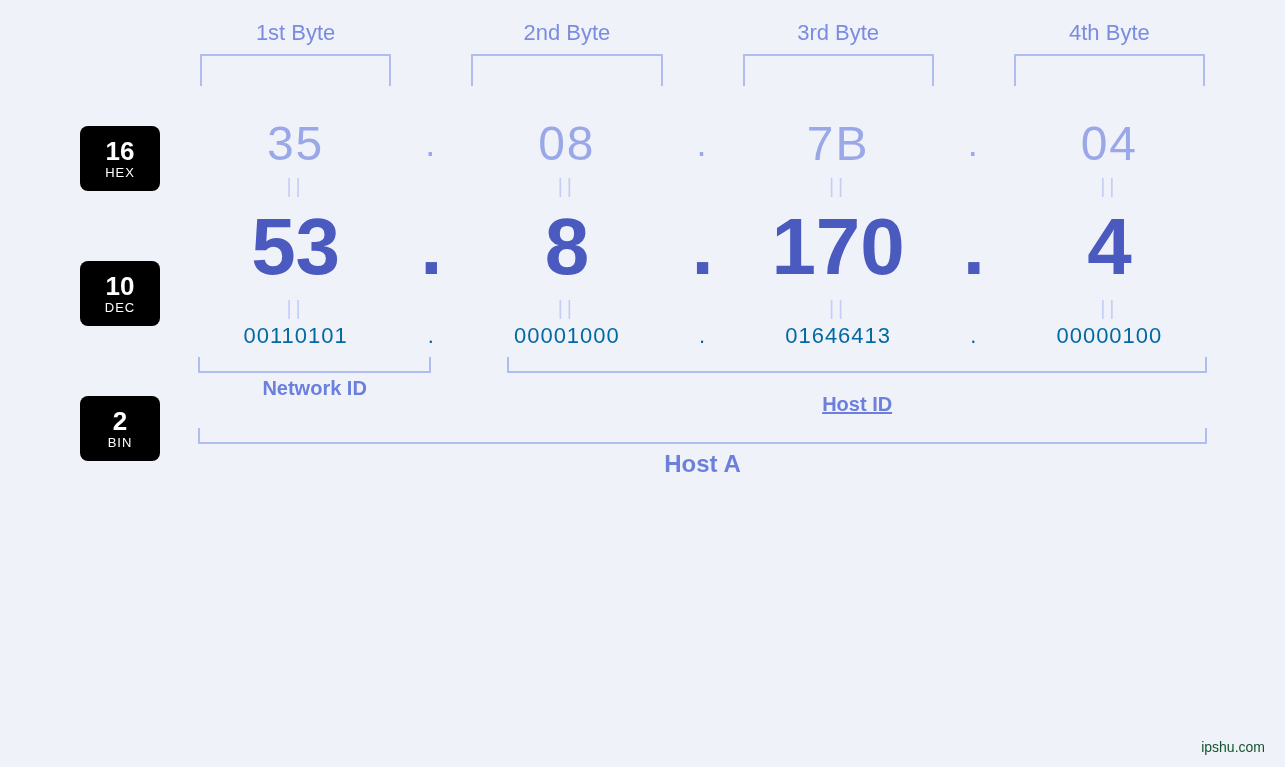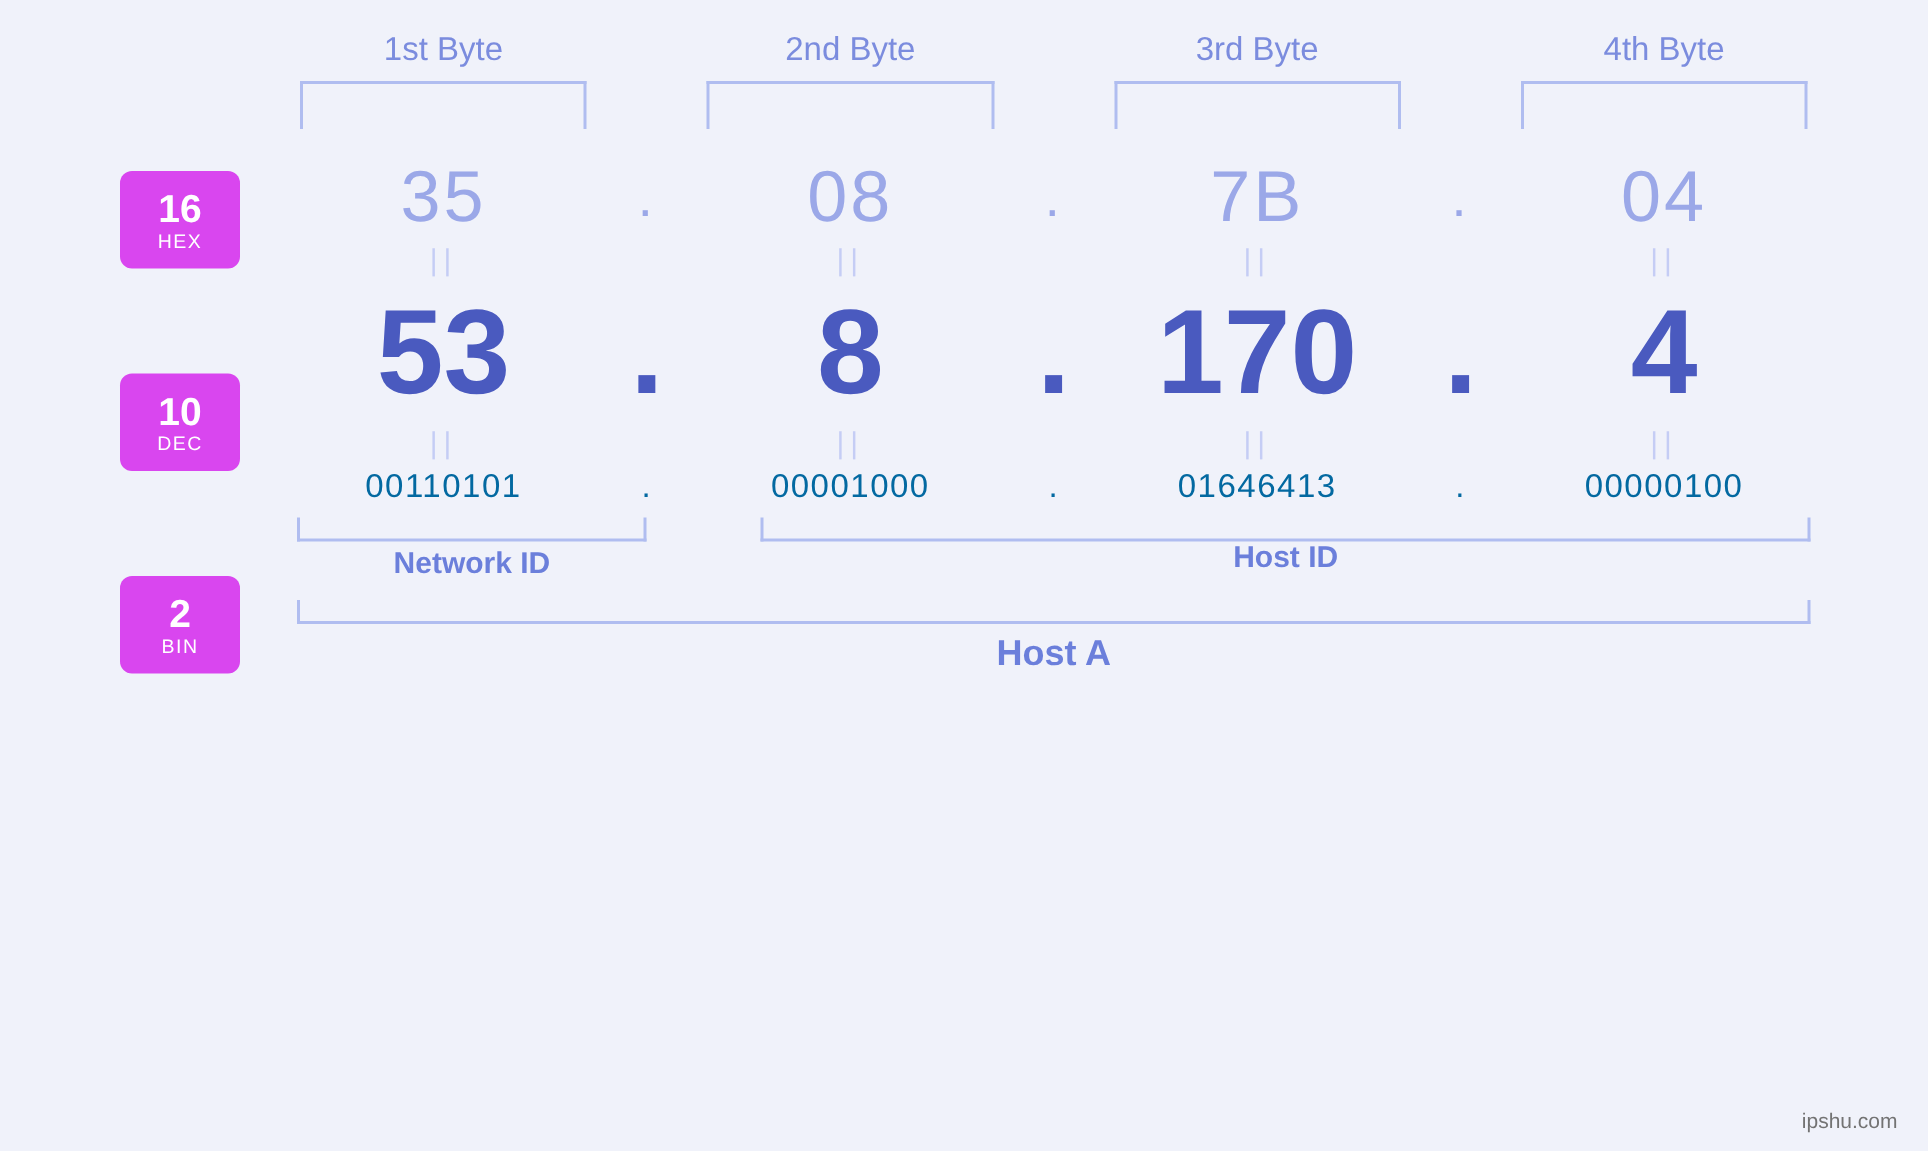--- a/index.html
+++ b/index.html
@@ -14,20 +14,21 @@
 
     .container {
       width: 1285px;
       height: 767px;
       display: flex;
       flex-direction: column;
       align-items: center;
       justify-content: flex-start;
       padding: 20px 60px 20px 60px;
       position: relative;
+      gap: 12px;
     }
 
     .byte-header {
       flex: 1;
       text-align: center;
       color: #7b8cde;
       font-size: 22px;
       font-weight: 400;
       padding-bottom: 8px;
       position: relative;
@@ -38,21 +39,21 @@
       content: '';
       display: block;
       height: 30px;
       border-left: 2px solid #b0bdf0;
       border-right: 2px solid #b0bdf0;
       border-top: 2px solid #b0bdf0;
       margin: 8px 20px 0 20px;
     }
 
     .base-badge {
-      background: #d946ef;
+      background: #000000;
       color: white;
       border-radius: 8px;
       width: 80px;
       height: 65px;
       display: flex;
       flex-direction: column;
       align-items: center;
       justify-content: center;
       font-size: 26px;
       font-weight: 600;
@@ -121,21 +122,21 @@
       font-size: 22px;
       font-weight: 400;
       letter-spacing: 1px;
     }
 
     
     .watermark {
       position: absolute;
       bottom: 12px;
       right: 20px;
-      color: #737373;
+      color: #14532d;
       font-size: 14px;
     }
 
     
     .rows-area {
       display: flex;
       width: 100%;
     }
 
     .left-badges {
@@ -317,21 +318,21 @@
       <div style="display:flex; width:100%; margin-top:8px;">
 
         <div style="flex:1; margin:0 18px;">
           <div style="border-left:2px solid #b0bdf0; border-right:2px solid #b0bdf0; border-bottom:2px solid #b0bdf0; height:16px;"></div>
           <div style="text-align:center; color:#6b7fdb; font-size:20px; font-weight:600; padding-top:4px;">Network ID</div>
         </div>
         <div style="width:40px;"></div>
 
         <div style="flex:3; margin:0 18px;">
           <div style="border-left:2px solid #b0bdf0; border-right:2px solid #b0bdf0; border-bottom:2px solid #b0bdf0; height:16px;"></div>
-          <div style="text-align:center; color:#6b7fdb; font-size:20px; font-weight:600; padding-top:0;">Host ID</div>
+          <div style="text-align:center; color:#6b7fdb; font-size:20px; font-weight:600; padding-top:20px;text-decoration:underline;">Host ID</div>
         </div>
       </div>
 
       <div style="width:100%; margin-top:12px;">
         <div style="border-left:2px solid #b0bdf0; border-right:2px solid #b0bdf0; border-bottom:2px solid #b0bdf0; height:16px; margin:0 18px;"></div>
         <div style="text-align:center; color:#6b7fdb; font-size:24px; font-weight:600; padding-top:6px;">Host A</div>
       </div>
 
     </div>
   </div>

